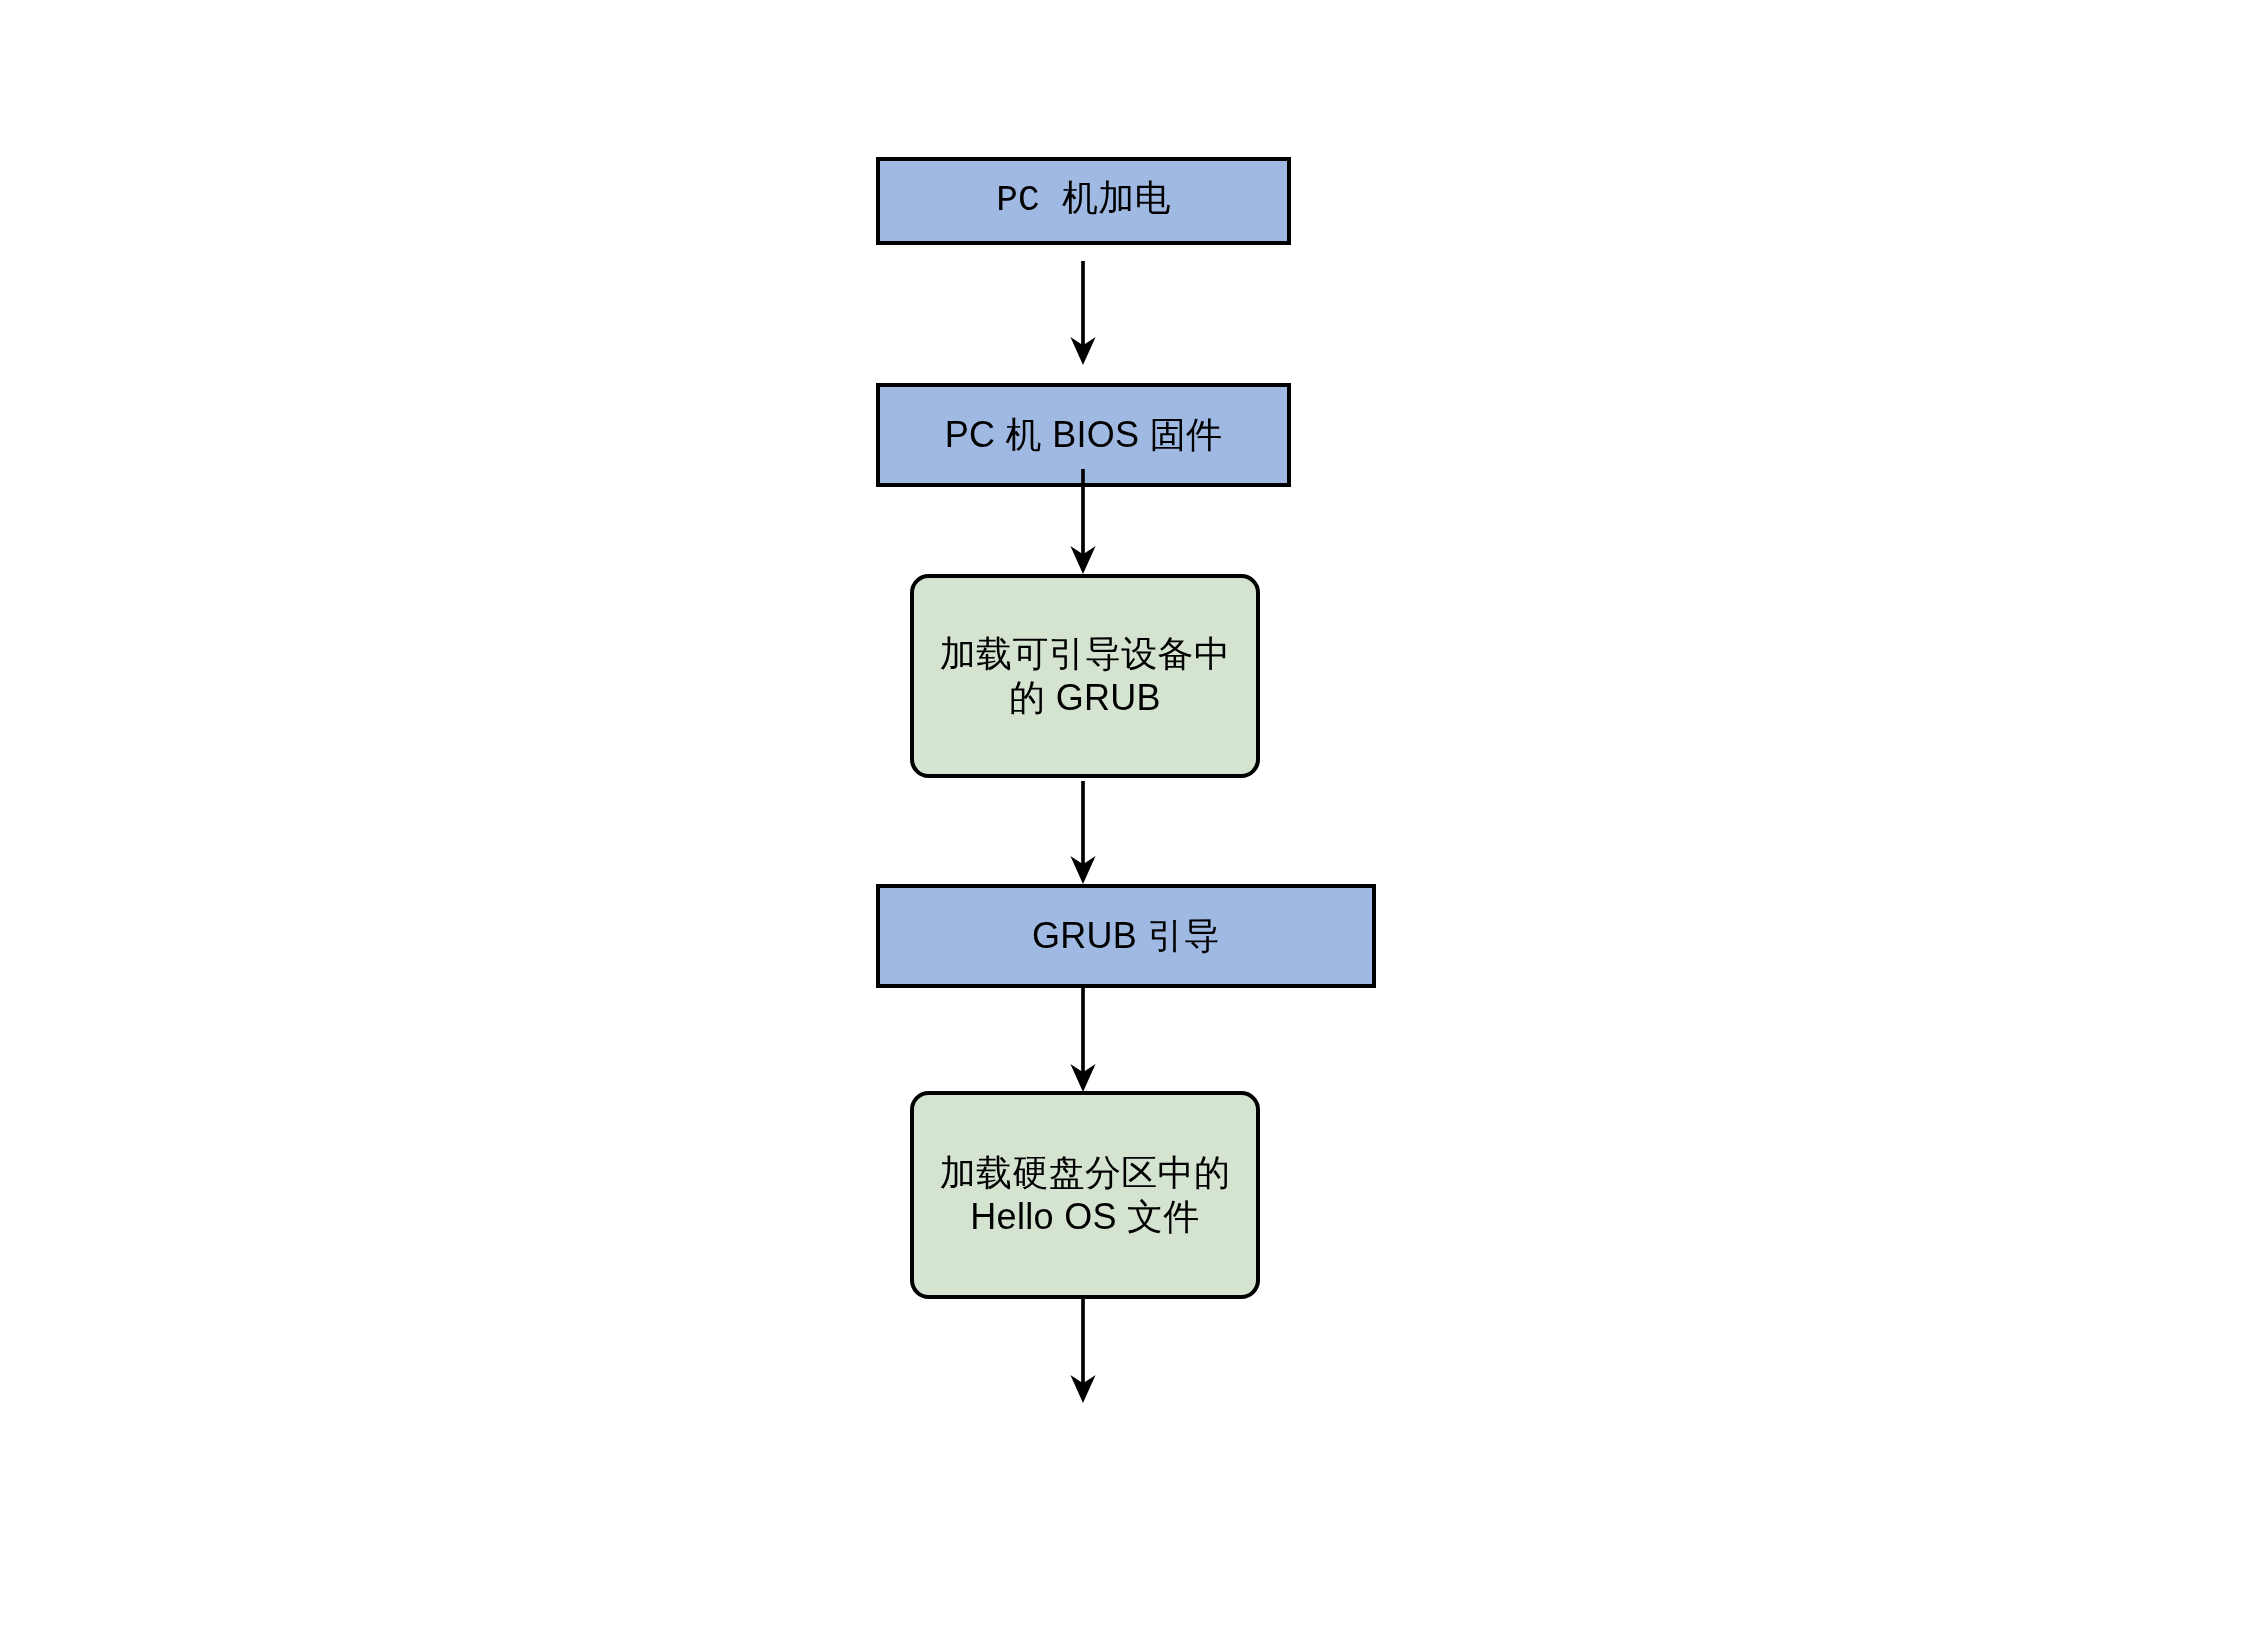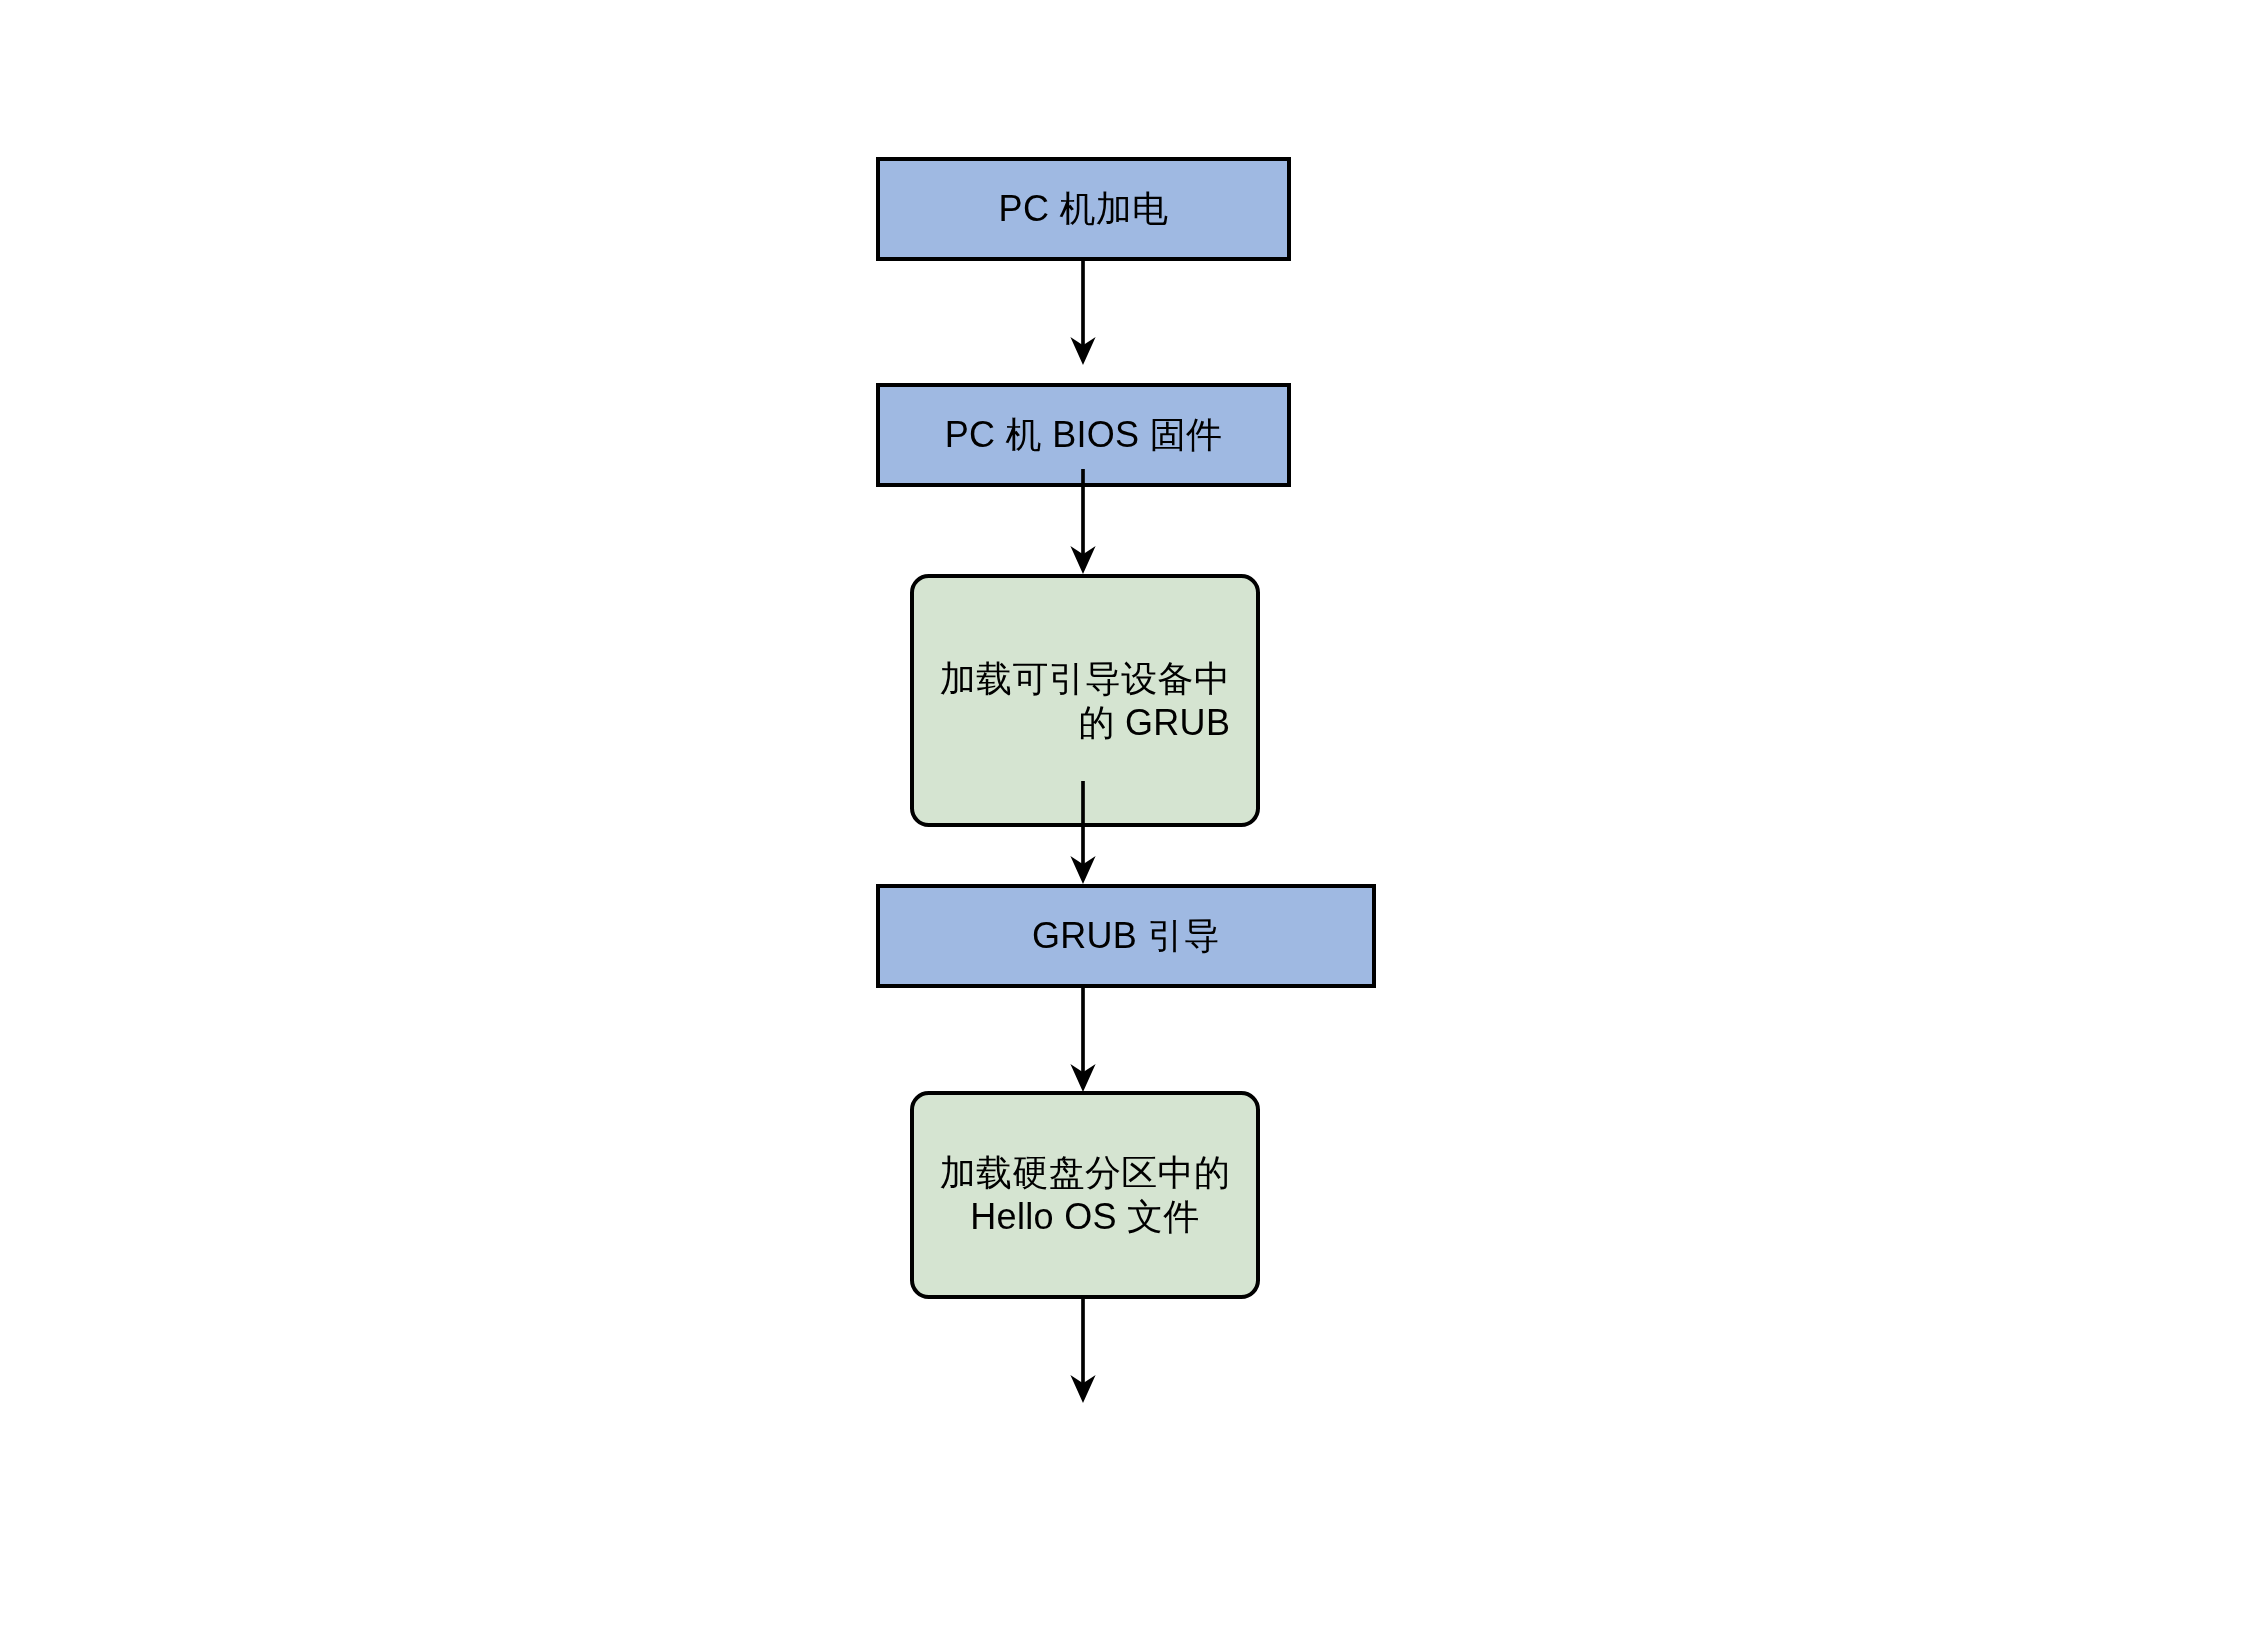--- a/index.html
+++ b/index.html
@@ -49,23 +49,23 @@
     background: #9FB9E2;
     border-radius: 0;
   }
 
   .node.rounded {
     background: #D5E4D1;
     border-radius: 18.7px;
   }
 
   
-  .n1 { left: 876px; top: 157px;  width: 415px; height: 104px; }
+  .n1 { left: 876px; top: 157px;  width: 415px; height: 88px; font-family: Liberation Mono, monospace; }
   .n2 { left: 876px; top: 365px;  width: 415px; height: 104px; margin-top: 18px; }
-  .n3 { left: 910px; top: 574px; width: 350px; height: 253px; text-align: right; }
+  .n3 { left: 910px; top: 574px; width: 350px; height: 204px; }
   .n4 { left: 876px; top: 884px; width: 500px; height: 104px; }
   .n5 { left: 910px; top: 1091px; width: 350px; height: 208px; }
   .n6 { left: 876px; top: 1403px; width: 415px; height: 104px; }
 
   
   .arrow {
     position: absolute;
     left: 1062px;       
     width: 42px;
     overflow: visible;

